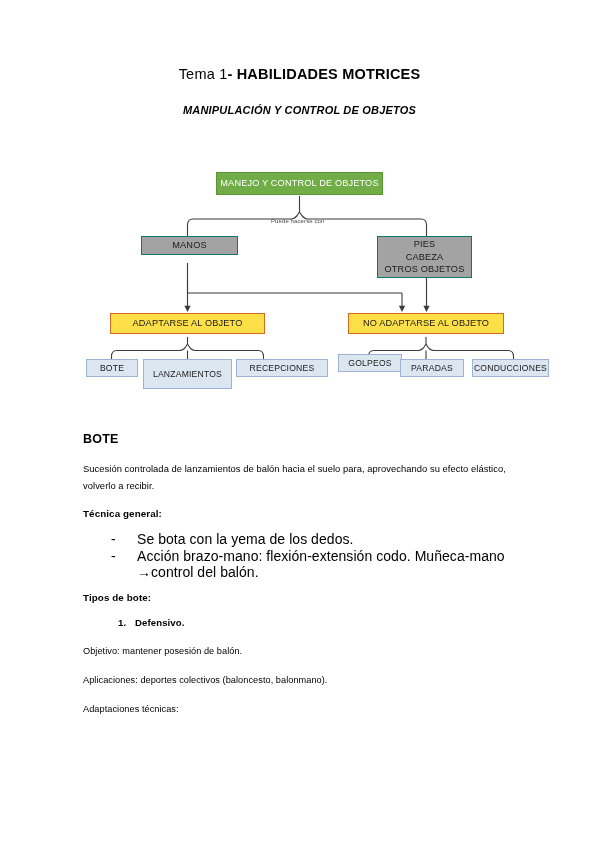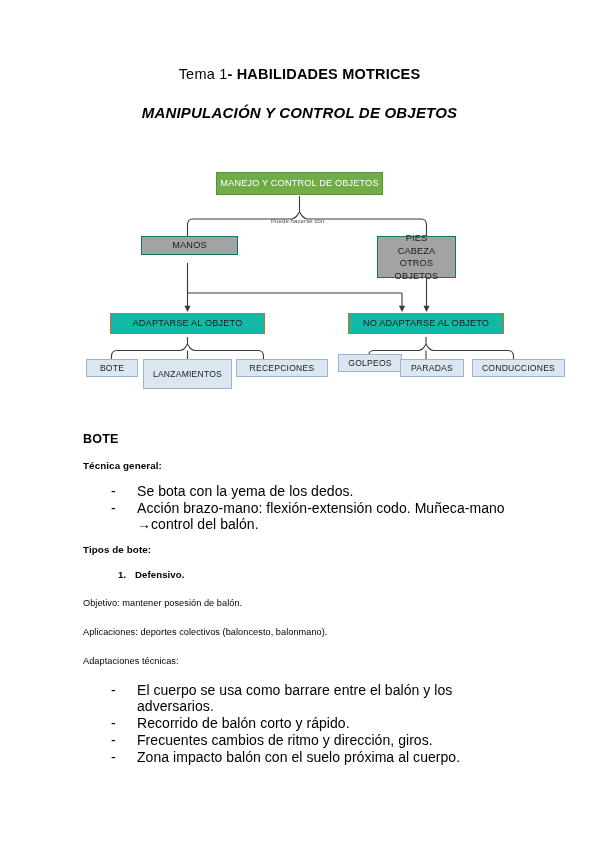--- a/index.html
+++ b/index.html
@@ -31,21 +31,21 @@
     font-size: 14.5px;
     font-weight: bold;
     letter-spacing: 0.2px;
   }
   .title-1 .lead { font-weight: normal; }
   .title-2 {
     position: absolute;
     left: 0; right: 0;
     top: 104px;
     text-align: center;
-    font-size: 15px;
+    font-size: 11px;
     font-weight: bold;
     font-style: italic;
     letter-spacing: 0.2px;
   }
 
   
   .diagram {
     position: absolute;
     left: 0;
     top: 160px;
@@ -74,21 +74,21 @@
     background: #70AD47;
     border: 1px solid #5b9137;
     color: #ffffff;
   }
   .node-blue {
     background: #a3a3a3;
     border: 1px solid #0f766e;
     color: #1a1a1a;
   }
   .node-orange {
-    background: #14b8a6;
+    background: #fde047;
     border: 1px solid #d76a20;
     color: #1a1a1a;
   }
   .node-leaf {
     background: #DCE6F1;
     border: 1px solid #9cb3d4;
     color: #1a1a1a;
     font-size: 8.6px;
     letter-spacing: 0.2px;
   }
@@ -220,21 +220,21 @@
     <div class="node node-green" style="left:216px; top:12px; width:167px; height:23px;">
       <span>MANEJO Y CONTROL DE OBJETOS</span>
     </div>
 
     <div class="brace-label" style="left:271px; top:58px;">Puede hacerse con</div>
 
     <div class="node node-blue" style="left:141px; top:76px; width:97px; height:19px;">
       <span>MANOS</span>
     </div>
 
-    <div class="node node-blue" style="left:377px; top:76px; width:79px; height:42px;">
+    <div class="node node-blue" style="left:377px; top:76px; width:95px; height:42px;">
       <span>PIES</span>
       <span>CABEZA</span>
       <span>OTROS OBJETOS</span>
     </div>
 
     <div class="node node-orange" style="left:110px; top:153px; width:155px; height:21px;">
       <span>ADAPTARSE AL OBJETO</span>
     </div>
 
     <div class="node node-orange" style="left:348px; top:153px; width:156px; height:21px;">
@@ -250,50 +250,45 @@
     <div class="node node-leaf" style="left:236px; top:199px; width:92px; height:18px;">
       <span>RECEPCIONES</span>
     </div>
 
     <div class="node node-leaf" style="left:338px; top:194px; width:64px; height:18px;">
       <span>GOLPEOS</span>
     </div>
     <div class="node node-leaf" style="left:400px; top:199px; width:64px; height:18px;">
       <span>PARADAS</span>
     </div>
-    <div class="node node-leaf" style="left:472px; top:199px; width:93px; height:18px;justify-content:center;">
+    <div class="node node-leaf" style="left:472px; top:199px; width:77px; height:18px;justify-content:center;">
       <span>CONDUCCIONES</span>
     </div>
   </div>
 
   <div class="body">
 
     <h2 class="h-section">BOTE</h2>
 
+    <p class="para">Sucesión controlada de lanzamientos de balón hacia el suelo para, aprovechando su efecto elástico, volverlo a recibir.</p>
 
     <h3 class="h-sub">Técnica general:</h3>
 
     <ul class="dash-list">
       <li>Se bota con la yema de los dedos.</li>
       <li>Acción brazo-mano: flexión-extensión codo. Muñeca-mano →control del balón.</li>
     </ul>
 
     <h3 class="h-sub">Tipos de bote:</h3>
 
     <ol class="num-list">
       <li>Defensivo.</li>
     </ol>
 
     <p class="labelled"><span class="u">Objetivo</span><span>: mantener posesión de balón.</span></p>
 
     <p class="labelled"><span class="u">Aplicaciones</span><span>: deportes colectivos (baloncesto, balonmano).</span></p>
 
     <p class="labelled"><span class="u">Adaptaciones técnicas</span><span>:</span></p>
 
-    <ul class="dash-list">
-      <li>El cuerpo se usa como barrare entre el balón y los adversarios.</li>
-      <li>Recorrido de balón corto y rápido.</li>
-      <li>Frecuentes cambios de ritmo y dirección, giros.</li>
-      <li>Zona impacto balón con el suelo próxima al cuerpo.</li>
-    </ul>
 
   </div>
 </div>
 
 </body></html>

